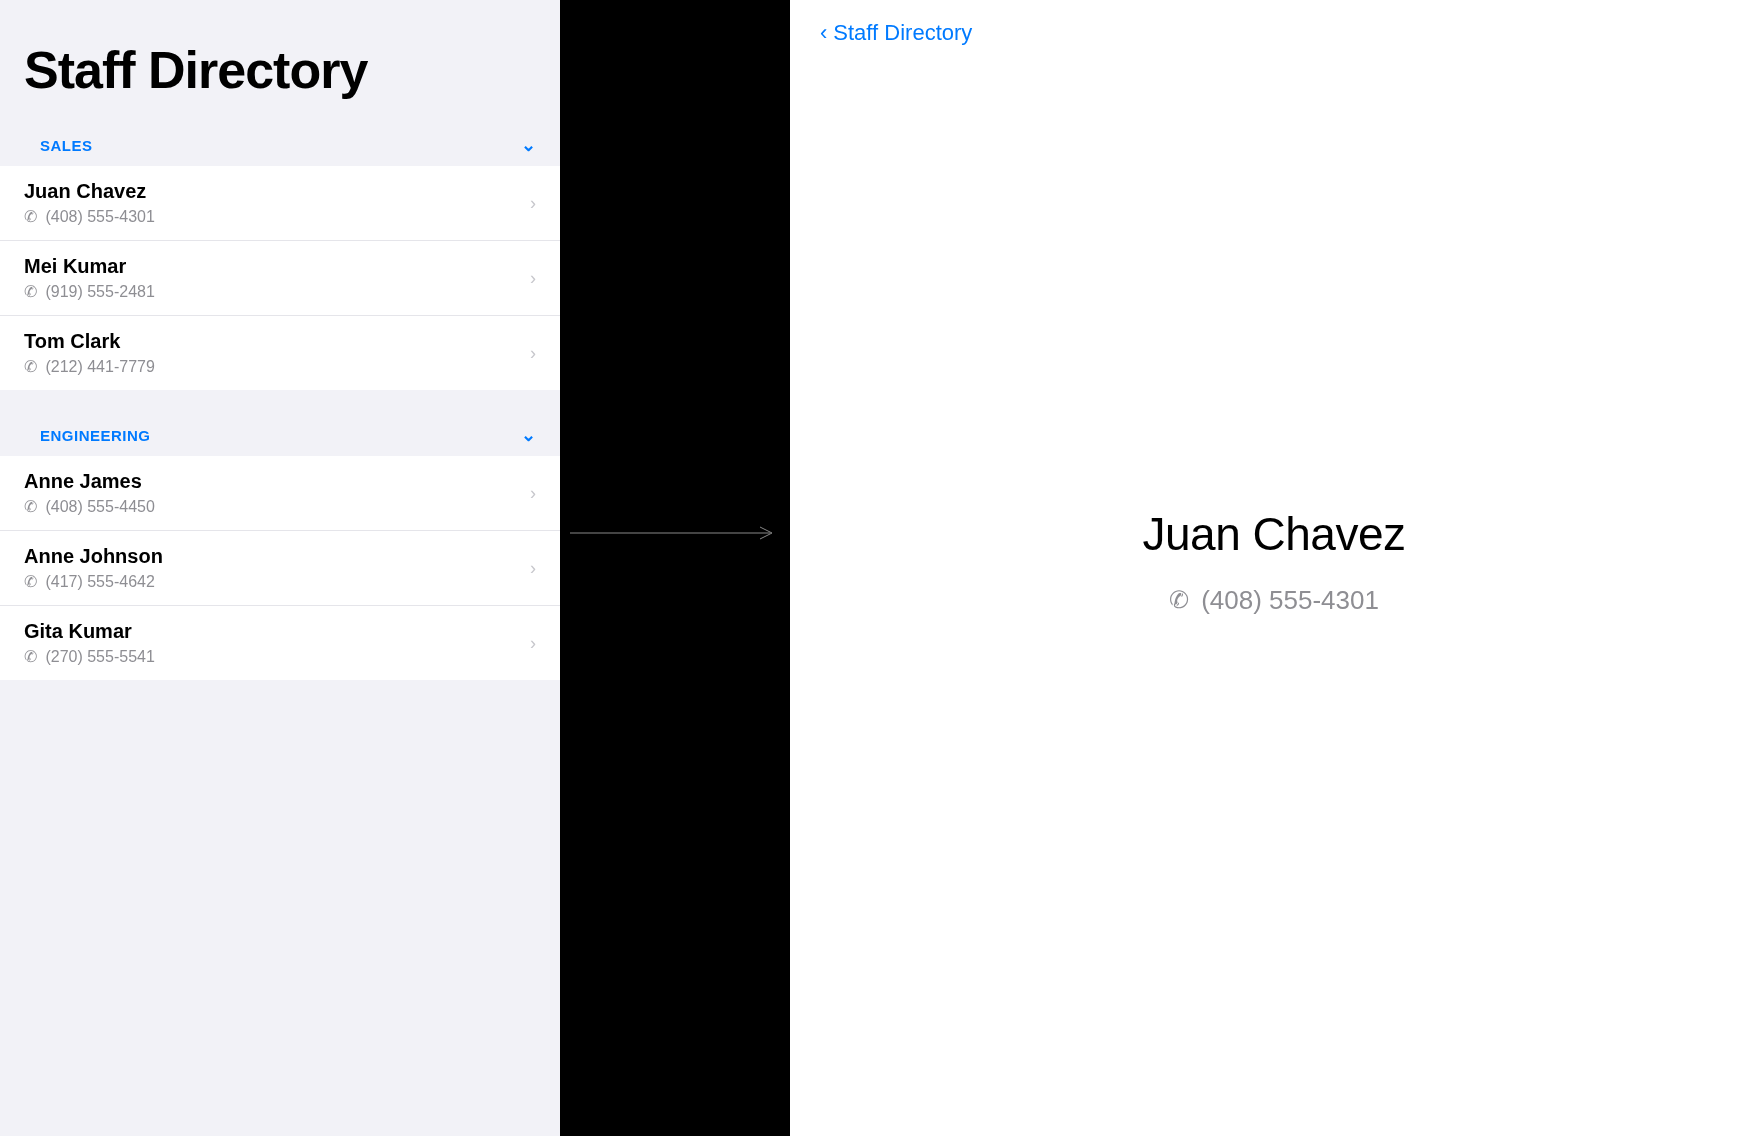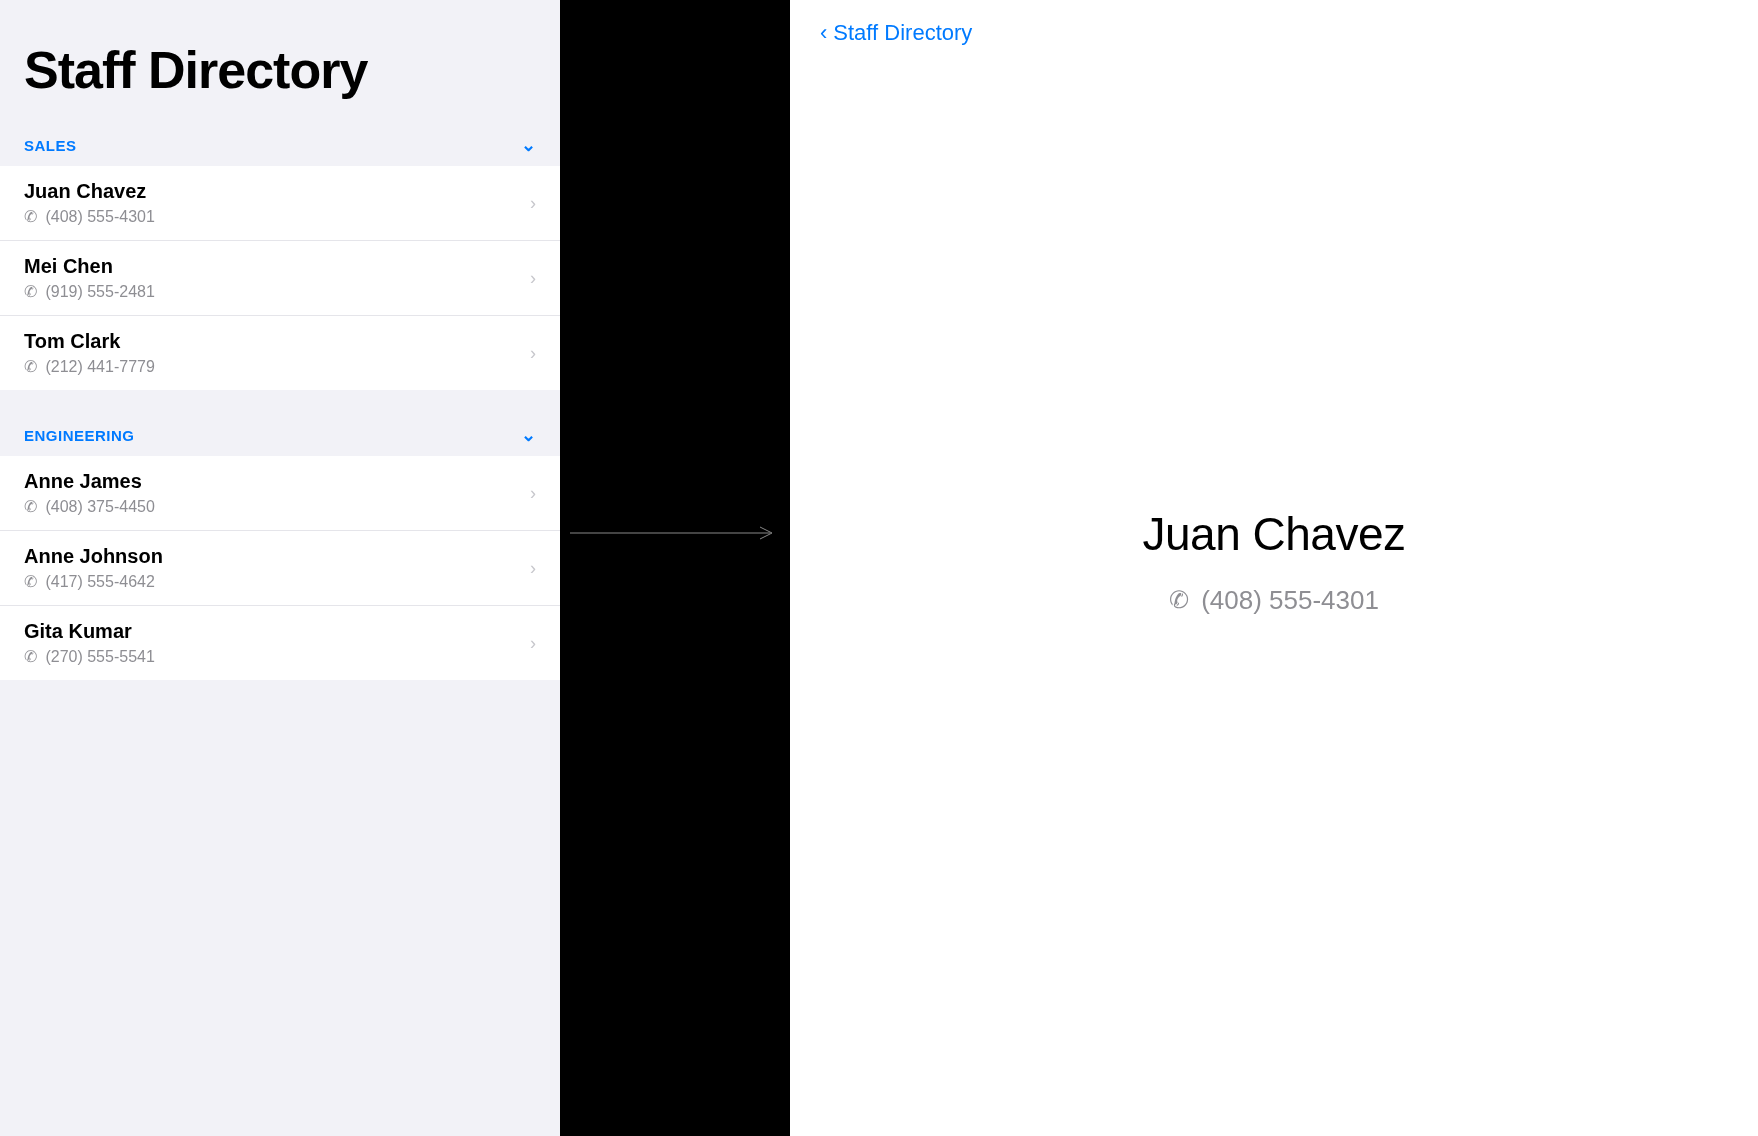--- a/index.html
+++ b/index.html
@@ -29,20 +29,21 @@
       padding: 0 24px 24px 24px;
       letter-spacing: -1px;
     }
 
     .section-header {
       display: flex;
       align-items: center;
       justify-content: space-between;
       padding: 10px 24px;
       background: #f2f2f7;
+      margin-left: 16px;
     }
 
     .section-label {
       font-size: 15px;
       font-weight: 600;
       color: #007aff;
       letter-spacing: 0.5px;
       text-transform: uppercase;
     }
 
@@ -206,21 +207,21 @@
         <span class="staff-name">Juan Chavez</span>
         <div class="staff-phone-row">
           <span class="phone-icon">✆</span>
           <span class="staff-phone">(408) 555-4301</span>
         </div>
       </div>
       <span class="chevron-right">›</span>
     </div>
     <div class="staff-item">
       <div class="staff-info">
-        <span class="staff-name">Mei Chen</span>
+        <span class="staff-name">Mei Kumar</span>
         <div class="staff-phone-row">
           <span class="phone-icon">✆</span>
           <span class="staff-phone">(919) 555-2481</span>
         </div>
       </div>
       <span class="chevron-right">›</span>
     </div>
     <div class="staff-item">
       <div class="staff-info">
         <span class="staff-name">Tom Clark</span>
@@ -238,21 +239,21 @@
   <div class="section-header">
     <span class="section-label">ENGINEERING</span>
     <span class="chevron-down">⌄</span>
   </div>
   <div class="staff-list">
     <div class="staff-item">
       <div class="staff-info">
         <span class="staff-name">Anne James</span>
         <div class="staff-phone-row">
           <span class="phone-icon">✆</span>
-          <span class="staff-phone">(408) 375-4450</span>
+          <span class="staff-phone">(408) 555-4450</span>
         </div>
       </div>
       <span class="chevron-right">›</span>
     </div>
     <div class="staff-item">
       <div class="staff-info">
         <span class="staff-name">Anne Johnson</span>
         <div class="staff-phone-row">
           <span class="phone-icon">✆</span>
           <span class="staff-phone">(417) 555-4642</span>

